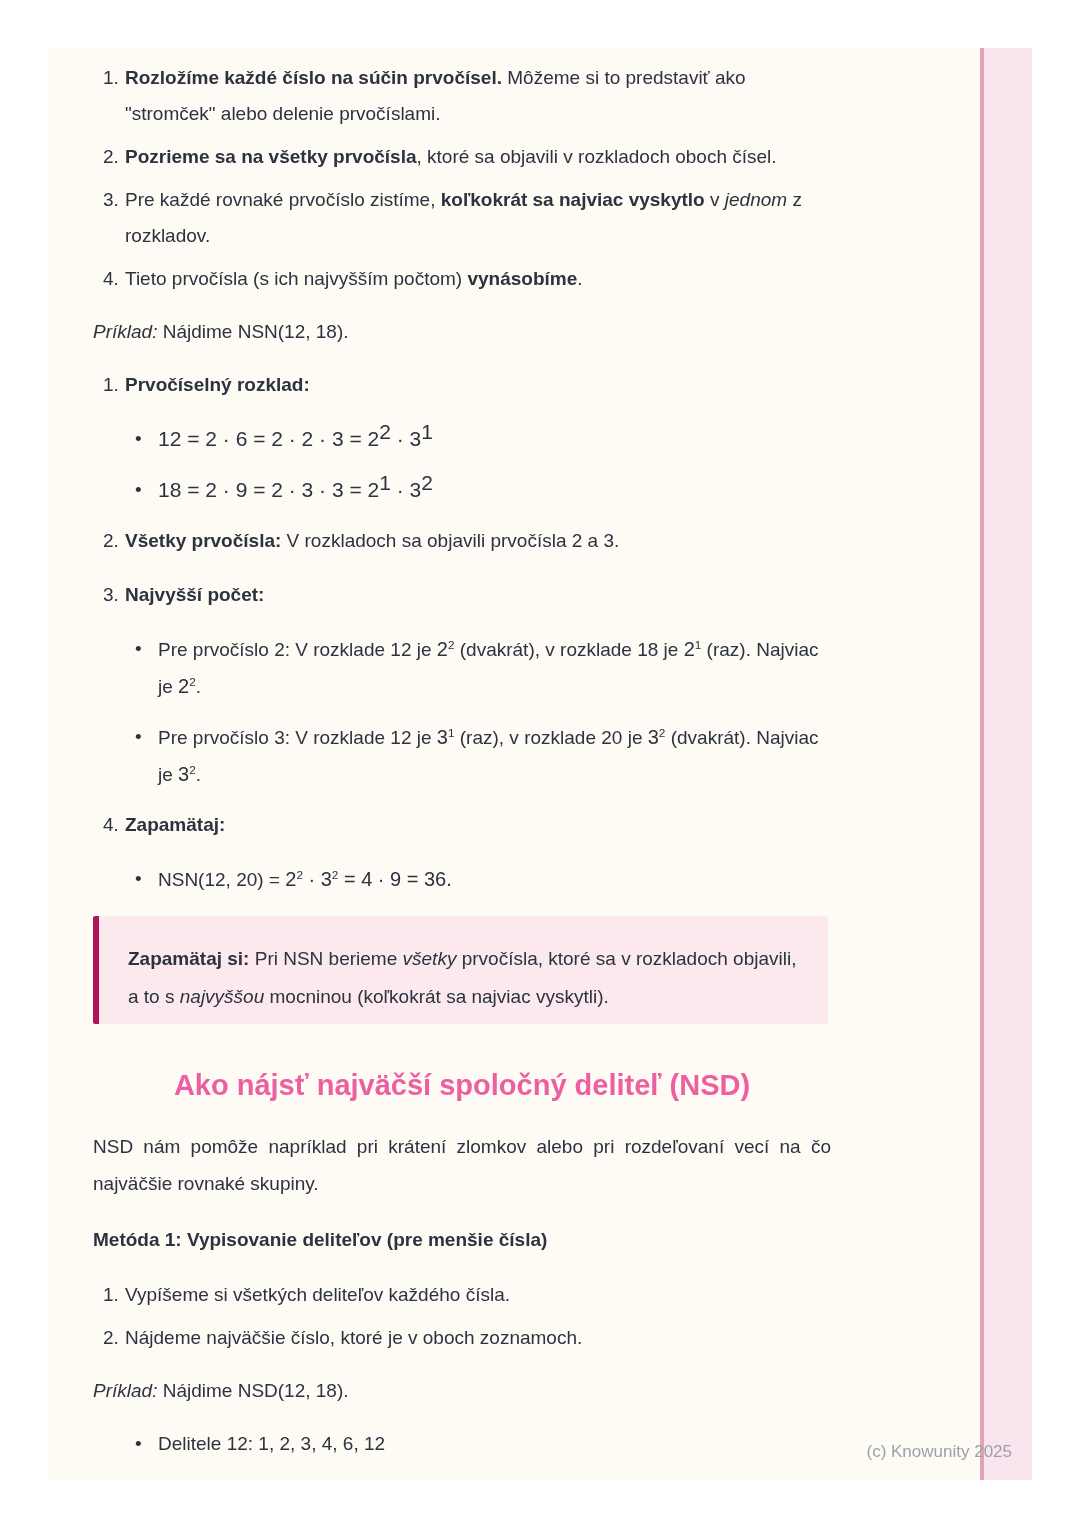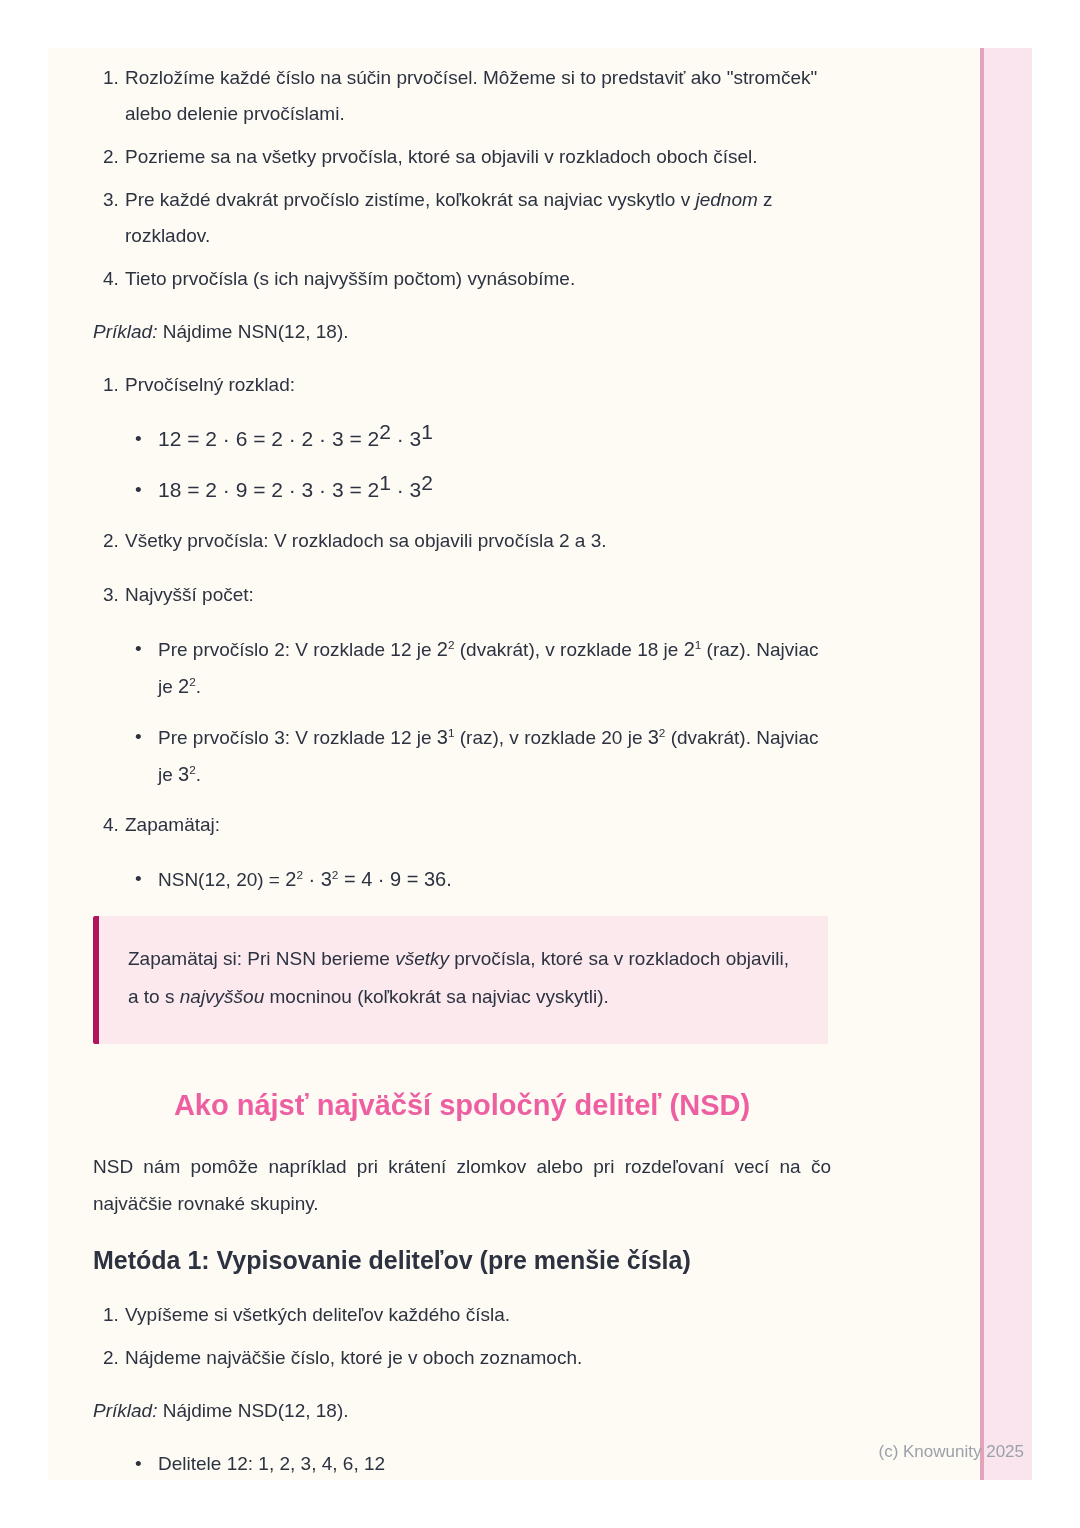--- a/index.html
+++ b/index.html
@@ -35,56 +35,56 @@
     border-left:4px solid var(--stripe-line);
   }
   .content{
     position:relative;
     padding:12px 0 0 45px;
     width:783px; 
     font-size:19px;
     line-height:36px;
   }
   .txt-col{width:738px;}
-  b,.b{font-weight:400;margin-top:19px;}
+  b,.b{font-weight:700;margin-top:19px;}
   .i{font-style:italic;}
   .m{font-family:Liberation Sans, sans-serif;font-size:20px;}
   .math-line .m{font-size:21px;}
   .sup{font-size:0.62em;vertical-align:super;line-height:0;}
   .list{margin:0 0 17px 0;}
   .row{display:flex;margin-bottom:7px;}
   .list.loose > .row{margin-bottom:18px;}
   .num{flex:0 0 32px;padding-left:10px;}
   .dot{flex:0 0 23px;margin-left:42px;}
   .txt{flex:1;}
   .sub{margin:16px 0 14px 0;}
   .sub .row{margin-bottom:14px;}
   .para{margin:17px 0;}
   .callout{
     margin:18px 0 0 0;
     width:735px;
     background:var(--callout-bg);
     border-left:6px solid var(--callout-bar);
     border-radius:2px;
-    padding:24px 30px 28px 29px;
+    padding:24px 30px 8px 29px;
   }
   .callout .txt{line-height:38px;}
   .h2{
     margin:42px 0 24px 0;
     font-size:29px;
     line-height:38px;
     font-weight:700;
     color:var(--heading-pink);
     text-align:center;
   }
   .intro{text-align:justify;width:738px;line-height:37px;margin:0 0 18px 0;}
-  .h3{font-size:25px;font-weight:700;margin:20px 0 19px 0;line-height:36px;}
+  .h3{font-size:19px;font-weight:700;margin:20px 0 19px 0;line-height:36px;}
   .watermark{
     position:absolute;
-    right:8px; bottom:18px;
+    right:20px; bottom:18px;
     font-size:17px;
     color:var(--watermark);
     z-index:3;
   }
 </style>
 </head>
 <body>
 
 <div class="card">
   <div class="stripe"></div>
@@ -96,21 +96,21 @@
         <div class="row">
           <span class="num">1.</span>
           <div class="txt"><span class="b">Rozložíme každé číslo na súčin prvočísel.</span><span> Môžeme si to predstaviť ako "stromček" alebo delenie prvočíslami.</span></div>
         </div>
         <div class="row">
           <span class="num">2.</span>
           <div class="txt"><span class="b">Pozrieme sa na všetky prvočísla</span><span>, ktoré sa objavili v rozkladoch oboch čísel.</span></div>
         </div>
         <div class="row">
           <span class="num">3.</span>
-          <div class="txt"><span>Pre každé dvakrát prvočíslo zistíme, </span><span class="b">koľkokrát sa najviac vyskytlo</span><span> v </span><span class="i">jednom</span><span> z rozkladov.</span></div>
+          <div class="txt"><span>Pre každé rovnaké prvočíslo zistíme, </span><span class="b">koľkokrát sa najviac vyskytlo</span><span> v </span><span class="i">jednom</span><span> z rozkladov.</span></div>
         </div>
         <div class="row">
           <span class="num">4.</span>
           <div class="txt"><span>Tieto prvočísla (s ich najvyšším počtom) </span><span class="b">vynásobíme</span><span>.</span></div>
         </div>
       </div>
 
       <p class="para"><span class="i">Príklad:</span><span> Nájdime NSN(12, 18).</span></p>
 
       <div class="list loose">

